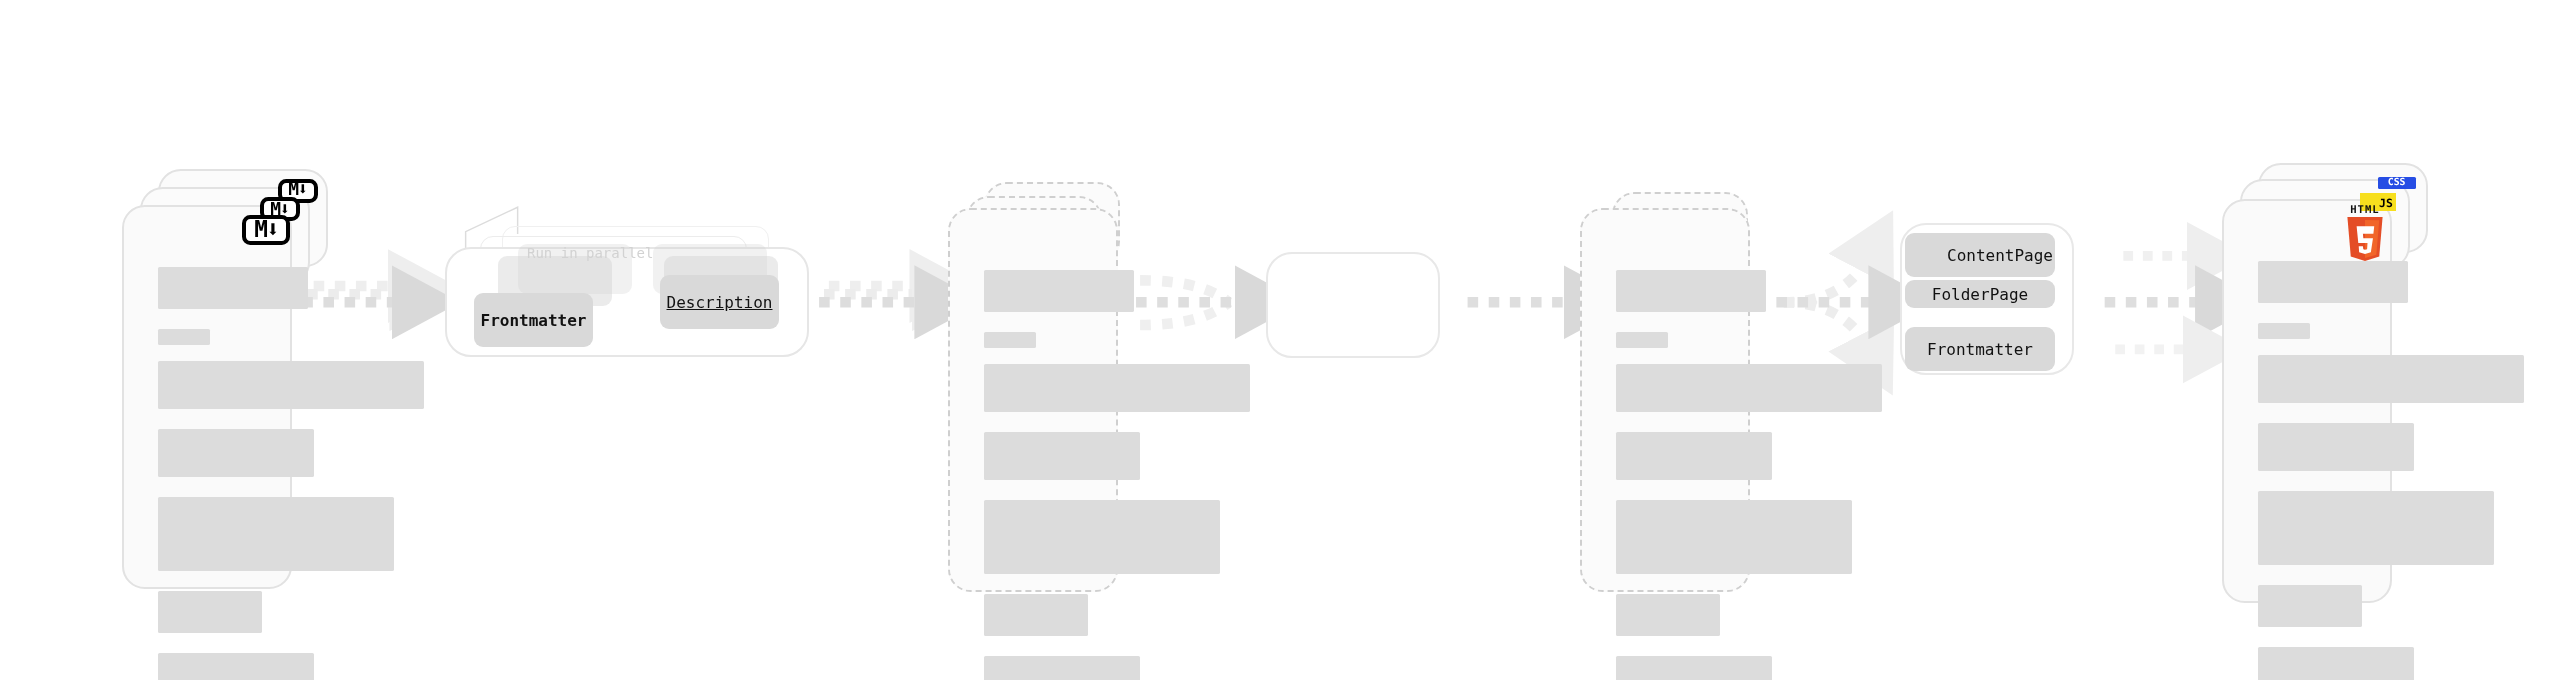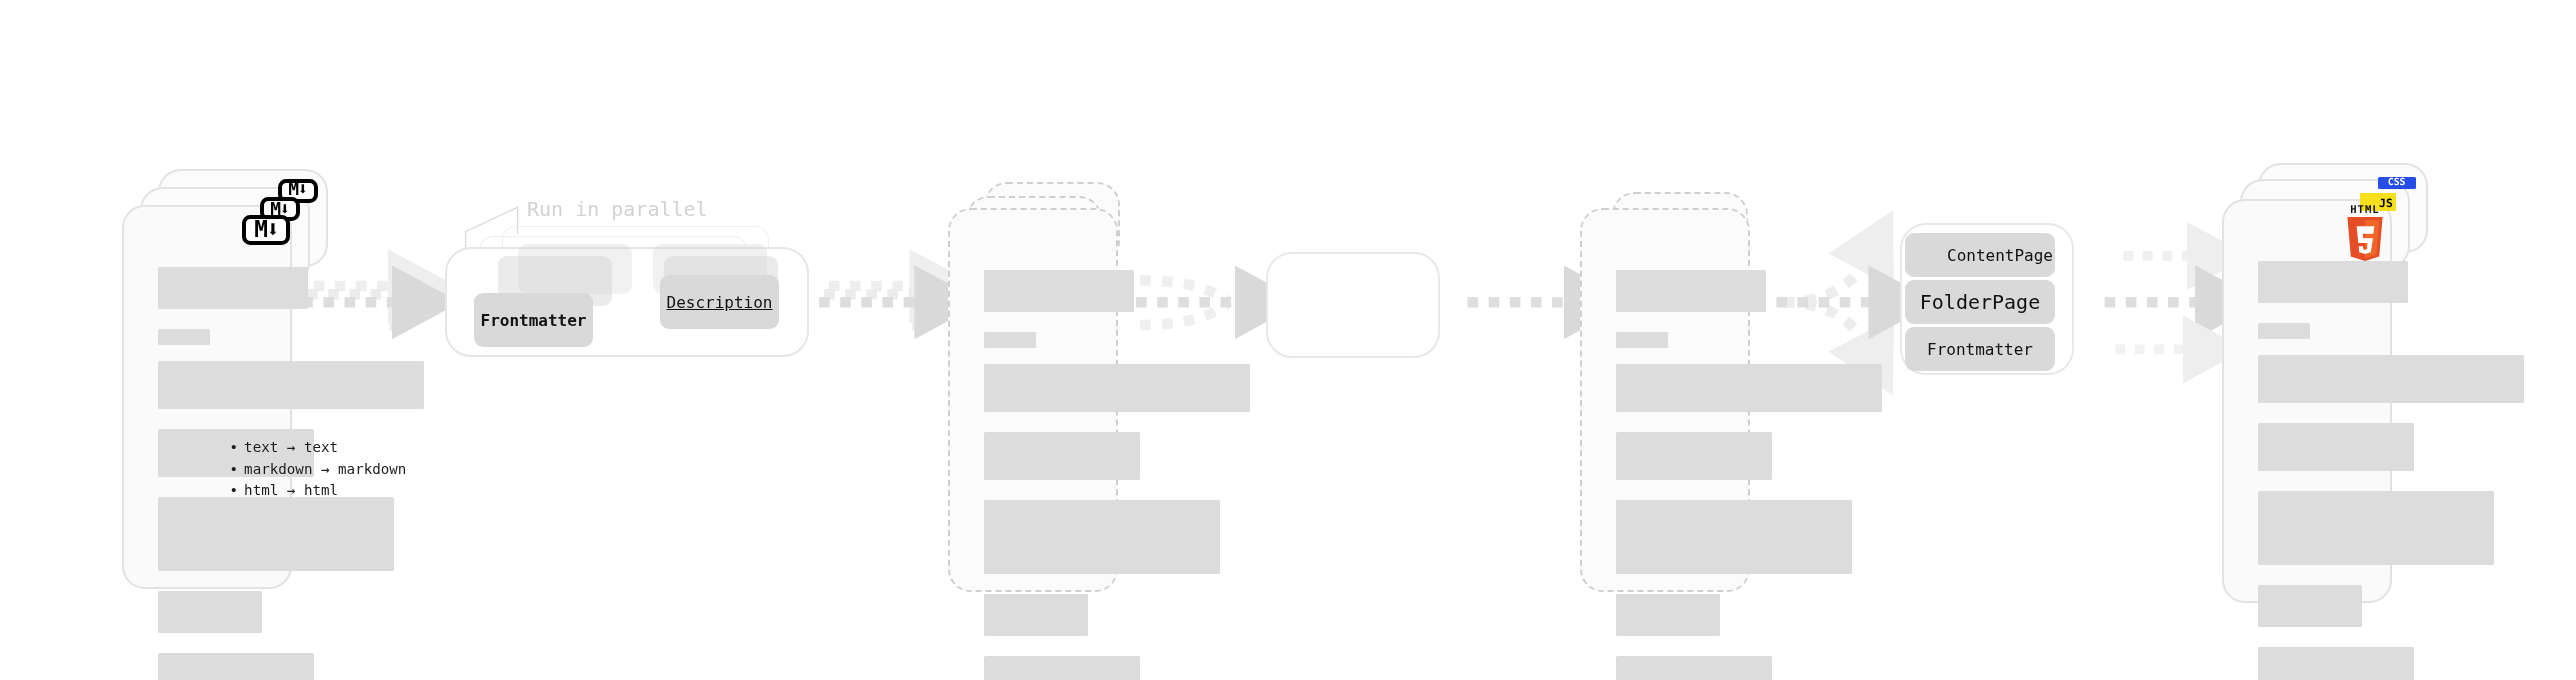--- a/index.html
+++ b/index.html
@@ -105,23 +105,24 @@
     font-size: 16px;
     color: #111;
     white-space: nowrap;
     box-sizing: border-box;
   }
   .pill.ghost1 { background: rgba(210,210,210,0.45); }
   .pill.ghost2 { background: rgba(210,210,210,0.30); }
 
   .parallel-note {
     position: absolute;
-    font-size: 20px;
+    font-size: 14px;
     color: #d2d2d2;
     white-space: nowrap;
+    margin-top: 48px;
   }
 
   svg.overlay {
     position: absolute;
     left: 0; top: 0;
     width: 2576px; height: 681px;
     pointer-events: none;
   }
 </style>
 </head>
@@ -222,25 +223,20 @@
     <div class="pill ghost2" style="left:518px; top:244px; width:114px; height:50px;"></div>
     <div class="pill ghost1" style="left:498px; top:256px; width:114px; height:50px;"></div>
     <div class="pill" style="left:474px; top:293px; width:119px; height:54px;font-weight:bold;">Frontmatter</div>
 
     <div class="pill ghost2" style="left:653px; top:244px; width:114px; height:50px;"></div>
     <div class="pill ghost1" style="left:664px; top:256px; width:114px; height:50px;"></div>
     <div class="pill" style="left:660px; top:275px; width:119px; height:54px;text-decoration:underline;">Description</div>
   </div>
   <div class="parallel-note" style="left:527px; top:197px;">Run in parallel</div>
 
-  <ul class="bullets" id="transformer-bullets" style="left:223px; top:437px;">
-      <li>text → text</li>
-      <li>markdown → markdown</li>
-      <li>html → html</li>
-    </ul>
 
   <div class="stack" style="left: 948px; top: 182px; transform-origin: 0px 0px; transform: scale(2);">
     <div class="card dashed" style="left:18px; top:0px;  width:68px; height:41px;"></div>
     <div class="card dashed" style="left:9px; top:6.5px;  width:68px; height:41px;"></div>
     <div class="card dashed" style="left:0px; top:13px; width:85px; height:192px;"></div>
     <div id="skel-modified" style="position:absolute; left:0; top:13px; width:85px; height:192px;">
         <div class="skel" style="left: 18px; top: 31px; width: 75px; height: 21px;"></div>
         <div class="skel" style="left: 18px; top: 62px; width: 26px; height: 8.1px;"></div>
         <div class="skel" style="left: 18px; top: 78px; width: 133px; height: 24.4px;"></div>
         <div class="skel" style="left: 18px; top: 112px; width: 78px; height: 24.4px;"></div>
@@ -261,21 +257,21 @@
         <div class="skel" style="left: 18px; top: 78px; width: 133px; height: 24.4px;"></div>
         <div class="skel" style="left: 18px; top: 112px; width: 78px; height: 24.4px;"></div>
         <div class="skel" style="left: 18px; top: 146px; width: 118px; height: 37px;"></div>
         <div class="skel" style="left: 18px; top: 193px; width: 52px; height: 21px;"></div>
         <div class="skel" style="left: 18px; top: 224px; width: 78px; height: 24.4px;"></div>
       </div>
   </div>
 
   <div class="group" style="left: 1900px; top: 223px; width: 87px; height: 76px; transform-origin: 0px 0px; transform: scale(2);"></div>
   <div class="pill" style="left:1905px; top:233px; width:150px; height:44px; font-size:16px;padding-left:40px;">ContentPage</div>
-  <div class="pill" style="left:1905px; top:280px; width:150px; height:44px; font-size:20px;">FolderPage</div>
+  <div class="pill" style="left:1905px; top:280px; width:150px; height:28px; font-size:16px;">FolderPage</div>
   <div class="pill" style="left:1905px; top:327px; width:150px; height:44px; font-size:16px;">Frontmatter</div>
 
   <div class="stack" style="left: 2222px; top: 163px; transform-origin: 0px 0px; transform: scale(2);">
     <div class="card" style="left:18px; top:0px;  width:85px; height:45px;"></div>
     <div class="card" style="left:9px; top:8.1px; width:85px; height:45px;"></div>
     <div class="card card-front" style="left:0px; top:18px; width:85px; height:202px;"></div>
 
     <div class="badge css-badge" style="left:78px; top:6.5px; width:18.7px; height:6.5px; font-size:4.9px;">
       <span>CSS</span>
     </div>

